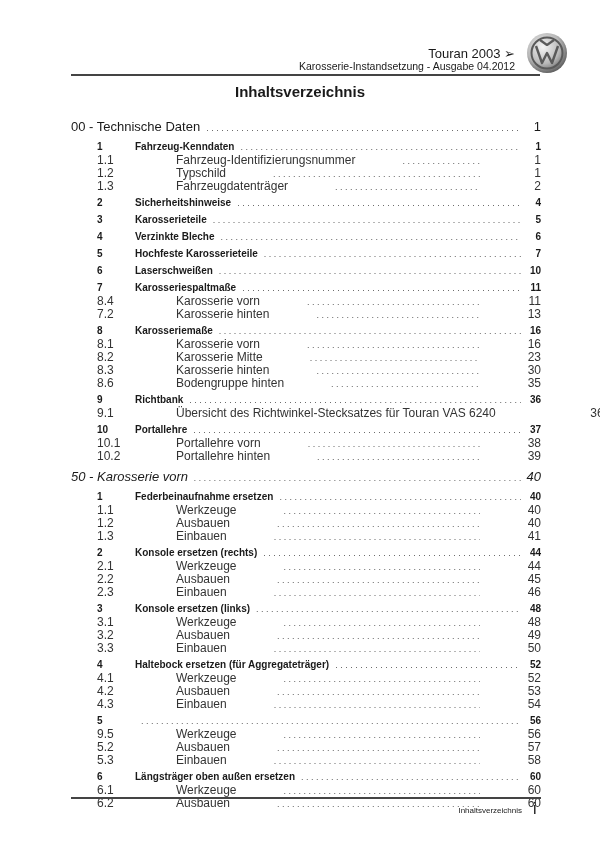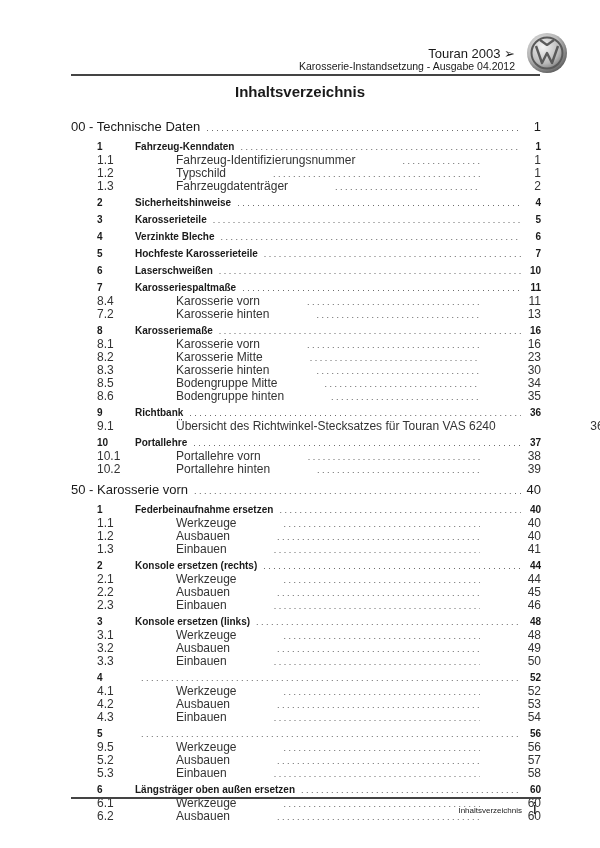--- a/index.html
+++ b/index.html
@@ -8,21 +8,21 @@
   .header { position: absolute; left: 71px; top: 0; width: 469px; height: 78px; }
   .hdr-line1 { position: absolute; right: 25px; top: 46px; font-size: 13px; white-space: nowrap; }
   .hdr-line2 { position: absolute; right: 25px; top: 60px; font-size: 10.5px; white-space: nowrap; }
   .hdr-rule { position: absolute; left: 0; right: 0; top: 74px; height: 1.5px; background: #444; }
   .logo { position: absolute; left: 526px; top: 32px; width: 42px; height: 42px; }
   .page-title { position: absolute; left: 0; width: 600px; top: 83px; text-align: center;
                 font-size: 15px; font-weight: bold; }
   .toc { position: absolute; left: 71px; top: 116px; width: 470px; }
   .row { display: flex; align-items: baseline; white-space: nowrap; }
   .row.chap { font-size: 13px; height: 21px; line-height: 21px; }
-  .row.chap.gap { margin-top: 3px; }
+  .row.chap.gap { margin-top: 3px; font-style: italic; }
   .row.sec { font-size: 10px; height: 14px; line-height: 14px; font-weight: bold; margin-top: 3px; }
   .row.sub { font-size: 12px; height: 13px; line-height: 13px; color: #333; gap: 41px; }
   .num { width: 38px; flex: 0 0 38px; }
   .row.sec .num, .row.sub .num { padding-left: 26px; }
   .label { flex: 0 0 auto; }
   .leader { flex: 1 1 auto; overflow: hidden; margin: 0 6px; color: #555; font-weight: normal;
             letter-spacing: 1.9px; font-size: 9px; }
   .leader::before { content: ". . . . . . . . . . . . . . . . . . . . . . . . . . . . . . . . . . . . . . . . . . . . . . . . . . . . . . . . . . . . . . . . . . . . . . . . . . . . . . . . . . . . . . . . . . . . ."; letter-spacing: 0; }
   .pg { flex: 0 0 auto; text-align: right; min-width: 14px; }
   .footer-rule { position: absolute; left: 71px; width: 470px; top: 797px; height: 1.5px; background: #444; }
@@ -150,26 +150,20 @@
       <span class="leader"></span>
       <span class="pg">23</span>
     </div>
     <div class="row sub">
       <span class="num">8.3</span>
       <span class="label">Karosserie hinten</span>
       <span class="leader"></span>
       <span class="pg">30</span>
     </div>
     <div class="row sub">
-      <span class="num">8.5</span>
-      <span class="label">Bodengruppe Mitte</span>
-      <span class="leader"></span>
-      <span class="pg">34</span>
-    </div>
-    <div class="row sub">
       <span class="num">8.6</span>
       <span class="label">Bodengruppe hinten</span>
       <span class="leader"></span>
       <span class="pg">35</span>
     </div>
     <div class="row sec">
       <span class="num">9</span>
       <span class="label">Richtbank</span>
       <span class="leader"></span>
       <span class="pg">36</span>
@@ -270,20 +264,21 @@
       <span class="pg">49</span>
     </div>
     <div class="row sub">
       <span class="num">3.3</span>
       <span class="label">Einbauen</span>
       <span class="leader"></span>
       <span class="pg">50</span>
     </div>
     <div class="row sec">
       <span class="num">4</span>
+      <span class="label">Haltebock ersetzen (für Aggregateträger)</span>
       <span class="leader"></span>
       <span class="pg">52</span>
     </div>
     <div class="row sub">
       <span class="num">4.1</span>
       <span class="label">Werkzeuge</span>
       <span class="leader"></span>
       <span class="pg">52</span>
     </div>
     <div class="row sub">

